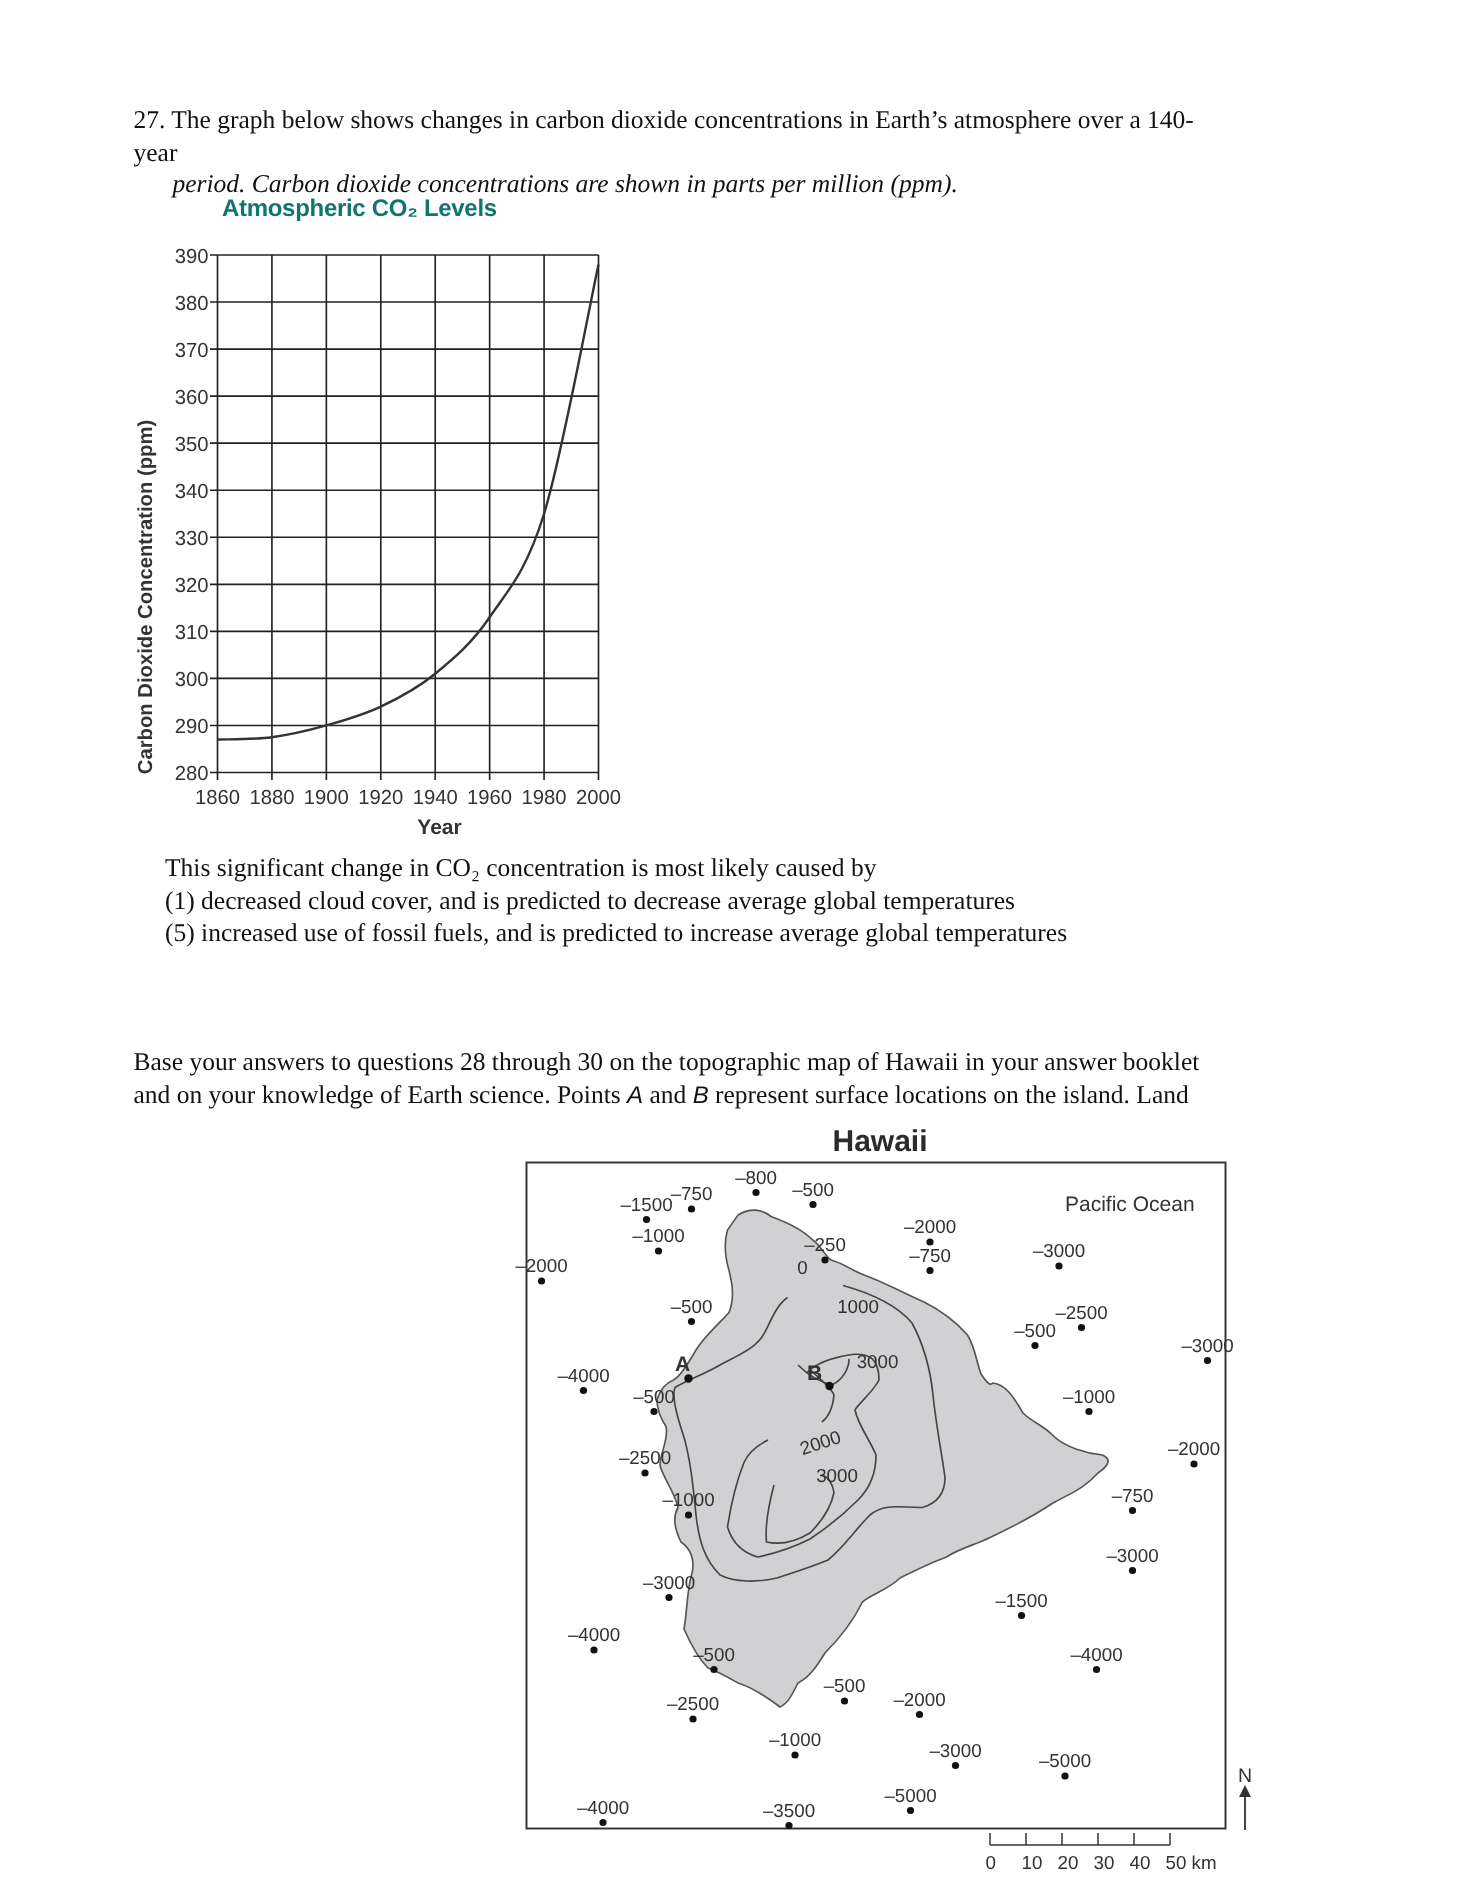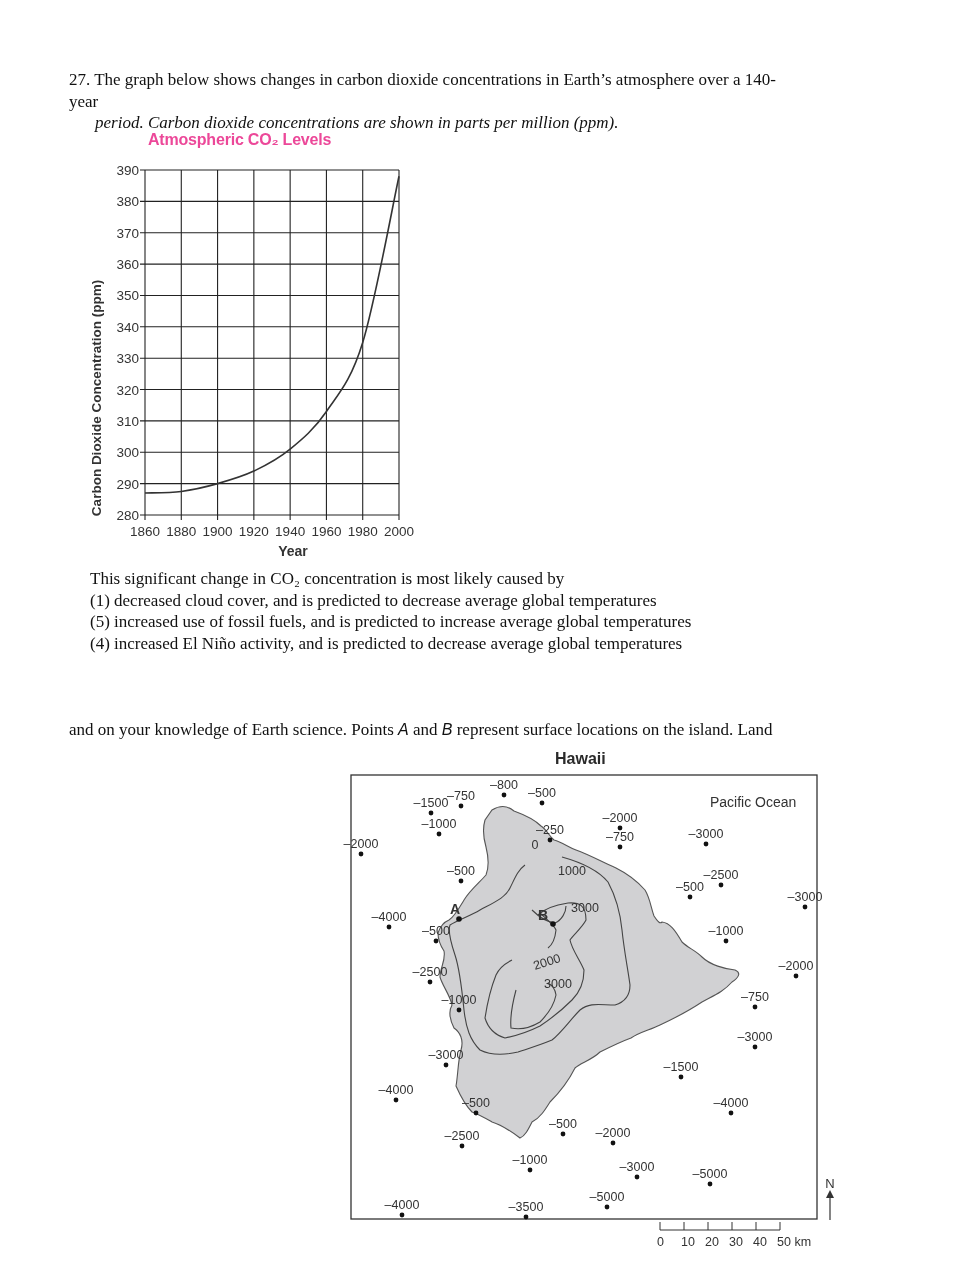--- a/index.html
+++ b/index.html
@@ -1,27 +1,27 @@
 <!DOCTYPE html>
 <html><head>
 <meta charset="utf-8">
 <style>
   html, body { margin:0; padding:0; background:#ffffff; }
   body { width:979px; height:1266px; position:relative; overflow:hidden; color:#111; }
   .serif { font-family: "Liberation Serif", "DejaVu Serif", serif; }
   .sans { font-family: "Liberation Sans", "DejaVu Sans", sans-serif; }
-  .q-text { position:absolute; font-size:17px; line-height:21.5px; }
+  .q-text { position:absolute; font-size:17px; line-height:21.5px;margin-left:20px; }
   #q27-stem { left:69px; top:69px; width:850px; }
   #q27-stem .indent { padding-left:26px; display:block;font-style:italic; }
-  #chart-title { position:absolute; left:148px; top:131px; font-size:16px; font-weight:bold; color:#ec4899; letter-spacing:-0.2px; }
+  #chart-title { position:absolute; left:148px; top:131px; font-size:16px; font-weight:bold; color:#0f766e; letter-spacing:-0.2px; }
   #chart-svg { position:absolute; left:80px; top:150px; }
   #q27-choices { left:90px; top:568px; }
   #q27-choices div { white-space:nowrap; }
   #passage { left:69px; top:697px; width:840px; }
-  #map-title { position:absolute; left:555px; top:750px; font-size:16px; font-weight:bold; color:#2a2a2a; }
+  #map-title { position:absolute; left:555px; top:750px; font-size:20px; font-weight:bold; color:#2a2a2a; }
   #map-svg { position:absolute; left:340px; top:770px; }
   .axis-text { font-family: "Liberation Sans", "DejaVu Sans", sans-serif; fill:#333; }
 </style>
 </head>
 <body>
 
 <div id="q27-stem" class="q-text serif">
   <span>27. The graph below shows changes in carbon dioxide concentrations in Earth’s atmosphere over a 140-</span><br>
   <span>year</span><br>
   <span class="indent">period. Carbon dioxide concentrations are shown in parts per million (ppm).</span>
@@ -77,25 +77,24 @@
     </g>
   <path id="co2-curve" fill="none" stroke="#333" stroke-width="1.6" d="M65,343.04545454545456 C71.04761904761905,342.78409090909093 89.19047619047619,343.04545454545456 101.28571428571428,341.47727272727275 C113.38095238095237,339.90909090909093 125.47619047619047,337.0340909090909 137.57142857142856,333.6363636363636 C149.66666666666666,330.2386363636364 161.76190476190473,326.8409090909091 173.85714285714283,321.0909090909091 C185.95238095238093,315.3409090909091 198.04761904761904,309.0681818181818 210.14285714285714,299.1363636363636 C222.23809523809524,289.20454545454544 234.33333333333337,279.27272727272725 246.42857142857144,261.5 C258.5238095238095,243.72727272727272 270.6190476190476,231.70454545454547 282.71428571428567,192.5 C294.80952380952374,153.29545454545453 312.95238095238096,53.977272727272705 319,26.272727272727252"></path>
   <text id="ylabel" class="axis-text" font-size="13.5" font-weight="bold" transform="translate(21,248) rotate(-90)" text-anchor="middle">Carbon Dioxide Concentration (ppm)</text>
   <text id="xlabel" class="axis-text" font-size="14" font-weight="bold" x="213" y="406" text-anchor="middle">Year</text>
 </svg>
 
 <div id="q27-choices" class="q-text serif">
   <div>This significant change in CO₂ concentration is most likely caused by</div>
   <div>(1) decreased cloud cover, and is predicted to decrease average global temperatures</div>
   <div>(5) increased use of fossil fuels, and is predicted to increase average global temperatures</div>
-  <div>(4) increased El Niño activity, and is predicted to decrease average global temperatures</div>
 </div>
 
 <div id="passage" class="q-text serif">
-  <br>
+  <span>Base your answers to questions 28 through 30 on the topographic map of Hawaii in your answer booklet</span><br>
   <span>and on your knowledge of Earth science. Points </span><i class="sans" style="font-size:16px">A</i><span> and </span><i class="sans" style="font-size:16px">B</i><span> represent surface locations on the island. Land</span><br>
 </div>
 
 <div id="map-title" class="sans">Hawaii</div>
 <svg id="map-svg" width="520" height="490" viewBox="0 0 520 490">
   <rect x="11" y="5" width="466" height="444" fill="#fff" stroke="#333" stroke-width="1.3"></rect>
 
   <path fill="#d1d1d3" stroke="#555" stroke-width="1.1" d="M152,40 C160,35 168,36 174,41 C185,45 195,50 201,56 C207,60 209,66 214,70 C222,72 228,77 236,80 C250,85 262,92 276,98 C288,104 298,112 305,120 C310,128 311,138 314,146 C318,152 320,154 322,152 C330,153 335,160 342,172 C348,178 355,180 362,187 C370,195 385,199 395,200 C402,203 398,208 392,212 C383,222 375,225 362,232 C350,240 335,248 320,255 C310,260 300,262 291,268 C280,272 268,278 260,282 C252,290 240,293 235,298 C230,308 222,320 210,332 C205,340 200,348 192,352 C188,360 185,366 180,368 C172,362 162,355 152,352 C145,348 140,345 132,342 C125,335 120,325 116,316 C118,305 118,290 121,280 C124,270 120,262 114,258 C110,250 108,242 112,235 C110,225 102,215 100,207 C100,198 106,190 104,181 C100,175 98,170 98,163 C100,157 104,152 109,150 C114,147 118,140 124,130 C130,120 140,112 146,105 C150,95 148,85 146,77 C144,70 142,60 145,50 Z"></path>
 
   <path fill="none" stroke="#444" stroke-width="1.1" d="M222,87 C240,92 258,100 268,112 C275,125 280,140 282,160 C284,180 288,200 290,215 C290,225 285,232 275,235 C260,235 250,232 240,240 C230,250 222,262 212,270 C200,275 190,278 178,282 C165,285 150,285 140,280 C130,270 126,258 124,240 C122,220 120,200 115,185 C110,170 108,160 110,155 C118,150 130,146 140,140 C155,132 165,128 170,118 C175,108 178,100 185,95"></path>

